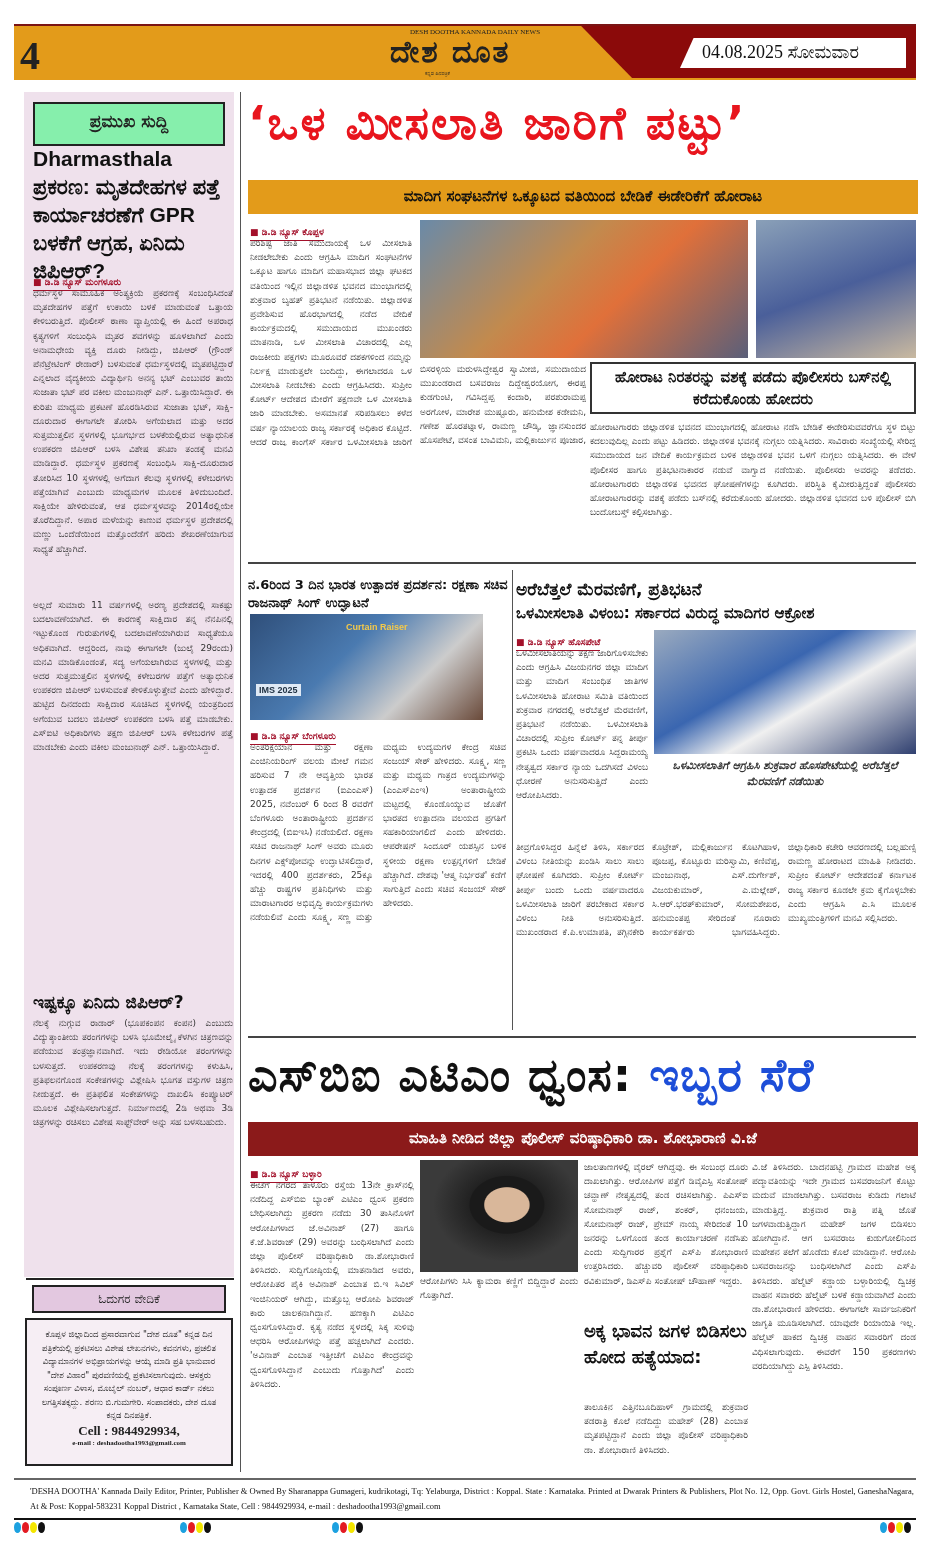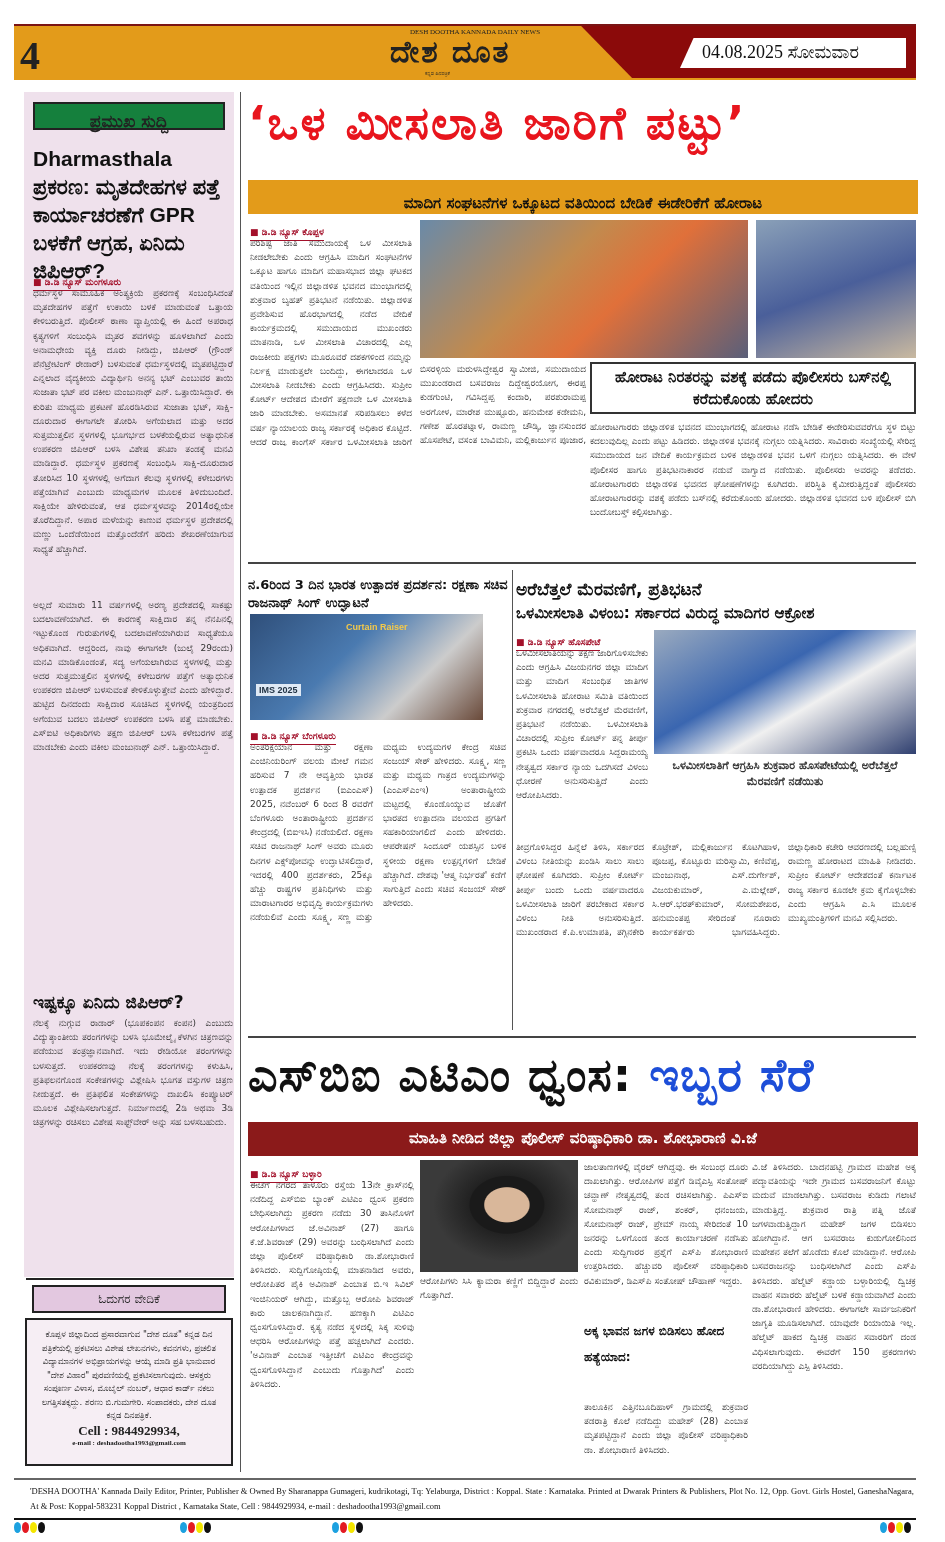--- a/index.html
+++ b/index.html
@@ -8,33 +8,33 @@
   
   .mast { left: 14px; top: 24px; width: 902px; height: 56px; background: #e39b1a; border-top: 2px solid #7a1414; }
   .mast-red { left: 552px; top: 26px; width: 364px; height: 52px; background: #8b0a0a; clip-path: polygon(8% 0,100% 0,100% 100%,22% 100%); }
   .pagenum { left: 20px; top: 32px; font: bold 40px "Liberation Serif", serif; color: #222; }
   .brand-en { left: 410px; top: 28px; font: 7px "Liberation Serif", serif; color: #222; }
   .brand { left: 390px; top: 34px; font: bold 30px "DejaVu Serif", serif; color: #222; letter-spacing: 2px; }
   .brand-sub { left: 425px; top: 70px; font: 5px "DejaVu Sans", sans-serif; color: #222; }
   .datebox { left: 680px; top: 38px; width: 226px; height: 30px; background: #fff; clip-path: polygon(6% 0,100% 0,100% 100%,0 100%); font: 18px "Liberation Serif", serif; padding: 4px 0 0 22px; color: #111; }
   
   .leftcol { left: 24px; top: 92px; width: 210px; height: 1185px; background: #efe1ec; }
-  .leftbox-head { left: 33px; top: 102px; width: 192px; height: 28px; border: 2px solid #222; background: #15803d; font: bold 17px "DejaVu Sans", sans-serif; text-align: center; padding-top: 7px; }
+  .leftbox-head { left: 33px; top: 102px; width: 192px; height: 44px; border: 2px solid #222; background: #86efac; font: bold 17px "DejaVu Sans", sans-serif; text-align: center; padding-top: 7px; }
   .lh1 { left: 33px; top: 145px; font: bold 21px "Liberation Sans", sans-serif; color: #111; width: 200px; line-height: 28px; }
   .byline { font: bold 9px "DejaVu Sans", sans-serif; color: #a3102a; border-bottom: 1px solid #a3102a; padding-bottom: 2px; display: inline-block; }
   .byline::before { content: "■ "; }
   .body-text { font: 9px/14.2px "DejaVu Sans", sans-serif; color: #333; text-align: justify; overflow: hidden; }
   .sub-h { font: bold 17px "DejaVu Sans", sans-serif; color: #111; }
   .readers-head { left: 32px; top: 1285px; width: 194px; height: 28px; border: 2px solid #222; background: #e3c8e0; font: 12px "DejaVu Sans", sans-serif; text-align: center; padding-top: 5px; }
   .readers-box { left: 25px; top: 1318px; width: 208px; height: 148px; border: 2px solid #222; background: #f6eef4; padding: 8px 6px; font: 8.5px/13.5px "DejaVu Sans", sans-serif; text-align: center; }
   .cell { font: bold 13px "Liberation Serif", serif; }
   .email { font: bold 7px "Liberation Serif", serif; }
   
   .h1 { left: 248px; top: 96px; width: 680px; font: bold 46px "DejaVu Sans", sans-serif; color: #e8151d; letter-spacing: 2px; white-space: nowrap; }
-  .subbar { left: 248px; top: 180px; width: 670px; height: 34px; background: #e39b1a; font: bold 15px "DejaVu Sans", sans-serif; text-align: center; padding-top: 14px; color: #111; }
+  .subbar { left: 248px; top: 180px; width: 670px; height: 34px; background: #e39b1a; font: bold 15px "DejaVu Sans", sans-serif; text-align: center; padding-top: 7px; color: #111; }
   .photo { background: linear-gradient(135deg,#6a8aa8,#c28a4e 40%,#e0703a 60%,#5a5f7a); }
   .photo2 { background: linear-gradient(160deg,#8aa0b8,#4a5f9a 50%,#c9b9a0); }
   .photo3 { background: linear-gradient(135deg,#2f4f7a,#4a7ab0 40%,#ccc 70%,#6a4a3a); }
   .photo4 { background: linear-gradient(150deg,#9aaabf,#3a66b0 40%,#f0f0f0 60%,#304070); }
   .photo5 { background: radial-gradient(ellipse at 55% 40%, #d9b79a 0 18%, #1a1a1a 19% 30%, #222 31%, #3a3a3a 60%), #333; }
   .boxhead { border: 2px solid #333; background: #fff; font: bold 15px "DejaVu Sans", sans-serif; text-align: center; line-height: 22px; color: #111; }
   .caption { font: 9px "DejaVu Sans", sans-serif; color: #333; }
   .hr { background: #444; height: 2px; }
   .vr { background: #555; width: 1px; }
   .h2 { font: bold 17px "DejaVu Sans", sans-serif; color: #111; text-align: left; line-height: 22px; }
@@ -94,36 +94,36 @@
 <div class="abs" style="left:250px;top:724px;"><span class="byline">ಡಿ.ಡಿ ನ್ಯೂಸ್ ಬೆಂಗಳೂರು</span></div>
 <div class="abs body-text" style="left:250px;top:740px;width:256px;height:285px;column-count:2;column-gap:10px;">ಅಂತರಿಕ್ಷಯಾನ ಮತ್ತು ರಕ್ಷಣಾ ಎಂಜಿನಿಯರಿಂಗ್ ವಲಯ ಮೇಲೆ ಗಮನ ಹರಿಸುವ 7 ನೇ ಆವೃತ್ತಿಯ ಭಾರತ ಉತ್ಪಾದಕ ಪ್ರದರ್ಶನ (ಐಎಂಎಸ್) 2025, ನವೆಂಬರ್ 6 ರಿಂದ 8 ರವರೆಗೆ ಬೆಂಗಳೂರು ಅಂತಾರಾಷ್ಟ್ರೀಯ ಪ್ರದರ್ಶನ ಕೇಂದ್ರದಲ್ಲಿ (ಬಿಐಇಸಿ) ನಡೆಯಲಿದೆ. ರಕ್ಷಣಾ ಸಚಿವ ರಾಜನಾಥ್ ಸಿಂಗ್ ಅವರು ಮೂರು ದಿನಗಳ ಎಕ್ಸ್‌ಪೋವನ್ನು ಉದ್ಘಾಟಿಸಲಿದ್ದಾರೆ, ಇದರಲ್ಲಿ 400 ಪ್ರದರ್ಶಕರು, 25ಕ್ಕೂ ಹೆಚ್ಚು ರಾಷ್ಟ್ರಗಳ ಪ್ರತಿನಿಧಿಗಳು ಮತ್ತು ಮಾರಾಟಗಾರರ ಅಭಿವೃದ್ಧಿ ಕಾರ್ಯಕ್ರಮಗಳು ನಡೆಯಲಿವೆ ಎಂದು ಸೂಕ್ಷ್ಮ, ಸಣ್ಣ ಮತ್ತು ಮಧ್ಯಮ ಉದ್ಯಮಗಳ ಕೇಂದ್ರ ಸಚಿವ ಸಂಜಯ್ ಸೇಠ್ ಹೇಳಿದರು. ಸೂಕ್ಷ್ಮ, ಸಣ್ಣ ಮತ್ತು ಮಧ್ಯಮ ಗಾತ್ರದ ಉದ್ಯಮಗಳನ್ನು (ಎಂಎಸ್‌ಎಂಇ) ಅಂತಾರಾಷ್ಟ್ರೀಯ ಮಟ್ಟದಲ್ಲಿ ಕೊಂಡೊಯ್ಯುವ ಜೊತೆಗೆ ಭಾರತದ ಉತ್ಪಾದನಾ ವಲಯದ ಪ್ರಗತಿಗೆ ಸಹಕಾರಿಯಾಗಲಿದೆ ಎಂದು ಹೇಳಿದರು. ಆಪರೇಷನ್ ಸಿಂದೂರ್ ಯಶಸ್ಸಿನ ಬಳಿಕ ಸ್ಥಳೀಯ ರಕ್ಷಣಾ ಉತ್ಪನ್ನಗಳಿಗೆ ಬೇಡಿಕೆ ಹೆಚ್ಚಾಗಿದೆ. ದೇಶವು 'ಆತ್ಮ ನಿರ್ಭರತೆ' ಕಡೆಗೆ ಸಾಗುತ್ತಿದೆ ಎಂದು ಸಚಿವ ಸಂಜಯ್ ಸೇಠ್ ಹೇಳಿದರು.</div>
 
 <div class="abs vr" style="left:512px;top:570px;height:460px;"></div>
 
 <div class="abs h2" style="left:516px;top:578px;width:400px;">ಅರೆಬೆತ್ತಲೆ ಮೆರವಣಿಗೆ, ಪ್ರತಿಭಟನೆ</div>
 <div class="abs h2" style="left:516px;top:602px;width:400px;font-size:15px;">ಒಳಮೀಸಲಾತಿ ವಿಳಂಬ: ಸರ್ಕಾರದ ವಿರುದ್ಧ ಮಾದಿಗರ ಆಕ್ರೋಶ</div>
 <div class="abs" style="left:516px;top:630px;"><span class="byline">ಡಿ.ಡಿ ನ್ಯೂಸ್ ಹೊಸಪೇಟೆ</span></div>
 <div class="abs body-text" style="left:516px;top:646px;width:132px;height:190px;">ಒಳಮೀಸಲಾತಿಯನ್ನು ತಕ್ಷಣ ಜಾರಿಗೊಳಿಸಬೇಕು ಎಂದು ಆಗ್ರಹಿಸಿ ವಿಜಯನಗರ ಜಿಲ್ಲಾ ಮಾದಿಗ ಮತ್ತು ಮಾದಿಗ ಸಂಬಂಧಿತ ಜಾತಿಗಳ ಒಳಮೀಸಲಾತಿ ಹೋರಾಟ ಸಮಿತಿ ವತಿಯಿಂದ ಶುಕ್ರವಾರ ನಗರದಲ್ಲಿ ಅರೆಬೆತ್ತಲೆ ಮೆರವಣಿಗೆ, ಪ್ರತಿಭಟನೆ ನಡೆಯಿತು. ಒಳಮೀಸಲಾತಿ ವಿಚಾರದಲ್ಲಿ ಸುಪ್ರೀಂ ಕೋರ್ಟ್ ತನ್ನ ತೀರ್ಪು ಪ್ರಕಟಿಸಿ ಒಂದು ವರ್ಷವಾದರೂ ಸಿದ್ದರಾಮಯ್ಯ ನೇತೃತ್ವದ ಸರ್ಕಾರ ನ್ಯಾಯ ಒದಗಿಸದೆ ವಿಳಂಬ ಧೋರಣೆ ಅನುಸರಿಸುತ್ತಿದೆ ಎಂದು ಆರೋಪಿಸಿದರು.</div>
 <div class="abs photo4" style="left:654px;top:630px;width:262px;height:124px;"></div>
-<div class="abs caption" style="left:654px;top:758px;width:262px;text-align:center;font-size:11px;line-height:16px;font-weight:bold;">ಒಳಮೀಸಲಾತಿಗೆ ಆಗ್ರಹಿಸಿ ಶುಕ್ರವಾರ ಹೊಸಪೇಟೆಯಲ್ಲಿ ಅರೆಬೆತ್ತಲೆ ಮೆರವಣಿಗೆ ನಡೆಯಿತು</div>
+<div class="abs caption" style="left:654px;top:758px;width:262px;text-align:center;font-size:11px;line-height:16px;font-weight:bold;font-style:italic;">ಒಳಮೀಸಲಾತಿಗೆ ಆಗ್ರಹಿಸಿ ಶುಕ್ರವಾರ ಹೊಸಪೇಟೆಯಲ್ಲಿ ಅರೆಬೆತ್ತಲೆ ಮೆರವಣಿಗೆ ನಡೆಯಿತು</div>
 <div class="abs body-text" style="left:516px;top:840px;width:400px;height:188px;column-count:3;column-gap:8px;">ತೀವ್ರಗೊಳಿಸಿದ್ದರ ಹಿನ್ನೆಲೆ ತಿಳಿಸಿ, ಸರ್ಕಾರದ ವಿಳಂಬ ನೀತಿಯನ್ನು ಖಂಡಿಸಿ ಸಾಲು ಸಾಲು ಘೋಷಣೆ ಕೂಗಿದರು. ಸುಪ್ರೀಂ ಕೋರ್ಟ್ ತೀರ್ಪು ಬಂದು ಒಂದು ವರ್ಷವಾದರೂ ಒಳಮೀಸಲಾತಿ ಜಾರಿಗೆ ತರಬೇಕಾದ ಸರ್ಕಾರ ವಿಳಂಬ ನೀತಿ ಅನುಸರಿಸುತ್ತಿದೆ. ಮುಖಂಡರಾದ ಕೆ.ಪಿ.ಉಮಾಪತಿ, ತಗ್ಗಿನಕೇರಿ ಕೊಟ್ರೇಶ್, ಮಲ್ಲಿಕಾರ್ಜುನ ಕೊಟಗಿಹಾಳ, ಪೂಜಪ್ಪ, ಕೊಟ್ಟೂರು ಮರಿಸ್ವಾಮಿ, ಕಣಿವೆಪ್ಪ, ಮಂಜುನಾಥ, ಎಸ್.ದುರ್ಗೇಶ್, ವಿಜಯಕುಮಾರ್, ಎ.ಮಲ್ಲೇಶ್, ಸಿ.ಆರ್.ಭರತ್‌ಕುಮಾರ್, ಸೋಮಶೇಖರ, ಹನುಮಂತಪ್ಪ ಸೇರಿದಂತೆ ನೂರಾರು ಕಾರ್ಯಕರ್ತರು ಭಾಗವಹಿಸಿದ್ದರು. ಜಿಲ್ಲಾಧಿಕಾರಿ ಕಚೇರಿ ಆವರಣದಲ್ಲಿ ಬಲ್ಲಹುಣ್ಸಿ ರಾಮಣ್ಣ ಹೋರಾಟದ ಮಾಹಿತಿ ನೀಡಿದರು. ಸುಪ್ರೀಂ ಕೋರ್ಟ್ ಆದೇಶದಂತೆ ಕರ್ನಾಟಕ ರಾಜ್ಯ ಸರ್ಕಾರ ಕೂಡಲೇ ಕ್ರಮ ಕೈಗೊಳ್ಳಬೇಕು ಎಂದು ಆಗ್ರಹಿಸಿ ಎ.ಸಿ ಮೂಲಕ ಮುಖ್ಯಮಂತ್ರಿಗಳಿಗೆ ಮನವಿ ಸಲ್ಲಿಸಿದರು.</div>
 
 <div class="abs hr" style="left:248px;top:1036px;width:668px;"></div>
 
 <div class="abs h1b">
   <span>ಎಸ್‌ಬಿಐ ಎಟಿಎಂ ಧ್ವಂಸ:</span>
   <span class="red">ಇಬ್ಬರ ಸೆರೆ</span>
 </div>
 <div class="abs subbar2">ಮಾಹಿತಿ ನೀಡಿದ ಜಿಲ್ಲಾ ಪೊಲೀಸ್ ವರಿಷ್ಠಾಧಿಕಾರಿ ಡಾ. ಶೋಭಾರಾಣಿ ವಿ.ಜೆ</div>
 <div class="abs" style="left:250px;top:1162px;"><span class="byline">ಡಿ.ಡಿ ನ್ಯೂಸ್ ಬಳ್ಳಾರಿ</span></div>
 <div class="abs body-text" style="left:250px;top:1178px;width:164px;height:296px;">ಈಚೆಗೆ ನಗರದ ತಾಳೂರು ರಸ್ತೆಯ 13ನೇ ಕ್ರಾಸ್‌ನಲ್ಲಿ ನಡೆದಿದ್ದ ಎಸ್‌ಬಿಐ ಬ್ಯಾಂಕ್ ಎಟಿಎಂ ಧ್ವಂಸ ಪ್ರಕರಣ ಬೇಧಿಸಲಾಗಿದ್ದು ಪ್ರಕರಣ ನಡೆದು 30 ತಾಸಿನೊಳಗೆ ಆರೋಪಿಗಳಾದ ಜೆ.ಅವಿನಾಶ್ (27) ಹಾಗೂ ಕೆ.ಜೆ.ಶಿವರಾಜ್ (29) ಅವರನ್ನು ಬಂಧಿಸಲಾಗಿದೆ ಎಂದು ಜಿಲ್ಲಾ ಪೊಲೀಸ್ ವರಿಷ್ಠಾಧಿಕಾರಿ ಡಾ.ಶೋಭಾರಾಣಿ ತಿಳಿಸಿದರು. ಸುದ್ದಿಗೋಷ್ಠಿಯಲ್ಲಿ ಮಾತನಾಡಿದ ಅವರು, ಆರೋಪಿತರ ಪೈಕಿ ಅವಿನಾಶ್ ಎಂಬಾತ ಬಿ.ಇ ಸಿವಿಲ್ ಇಂಜಿನಿಯರ್ ಆಗಿದ್ದು, ಮತ್ತೊಬ್ಬ ಆರೋಪಿ ಶಿವರಾಜ್ ಕಾರು ಚಾಲಕನಾಗಿದ್ದಾನೆ. ಹಣಕ್ಕಾಗಿ ಎಟಿಎಂ ಧ್ವಂಸಗೊಳಿಸಿದ್ದಾರೆ. ಕೃತ್ಯ ನಡೆದ ಸ್ಥಳದಲ್ಲಿ ಸಿಕ್ಕ ಸುಳಿವು ಆಧರಿಸಿ ಆರೋಪಿಗಳನ್ನು ಪತ್ತೆ ಹಚ್ಚಲಾಗಿದೆ ಎಂದರು. 'ಅವಿನಾಶ್ ಎಂಬಾತ ಇತ್ತೀಚೆಗೆ ಎಟಿಎಂ ಕೇಂದ್ರವನ್ನು ಧ್ವಂಸಗೊಳಿಸಿದ್ದಾನೆ ಎಂಬುದು ಗೊತ್ತಾಗಿದೆ' ಎಂದು ತಿಳಿಸಿದರು.</div>
 <div class="abs photo5" style="left:420px;top:1160px;width:158px;height:112px;"></div>
 <div class="abs body-text" style="left:420px;top:1274px;width:158px;height:200px;">ಆರೋಪಿಗಳು ಸಿಸಿ ಕ್ಯಾಮರಾ ಕಣ್ಣಿಗೆ ಬಿದ್ದಿದ್ದಾರೆ ಎಂದು ಗೊತ್ತಾಗಿದೆ.</div>
 <div class="abs body-text" style="left:584px;top:1160px;width:164px;height:156px;">ಜಾಲತಾಣಗಳಲ್ಲಿ ವೈರಲ್ ಆಗಿದ್ದವು. ಈ ಸಂಬಂಧ ದೂರು ದಾಖಲಾಗಿತ್ತು. ಆರೋಪಿಗಳ ಪತ್ತೆಗೆ ಡಿವೈಎಸ್ಪಿ ಸಂತೋಷ್ ಚವ್ಹಾಣ್ ನೇತೃತ್ವದಲ್ಲಿ ತಂಡ ರಚಿಸಲಾಗಿತ್ತು. ಪಿಎಸ್ಐ ಸೋಮನಾಥ್ ರಾಜ್, ಶಂಕರ್, ಧನಂಜಯ, ಸೋಮನಾಥ್ ರಾಜ್, ಪ್ರೇಮ್ ನಾಯ್ಕ ಸೇರಿದಂತೆ 10 ಜನರನ್ನು ಒಳಗೊಂಡ ತಂಡ ಕಾರ್ಯಾಚರಣೆ ನಡೆಸಿತು ಎಂದು ಸುದ್ದಿಗಾರರ ಪ್ರಶ್ನೆಗೆ ಎಸ್‌ಪಿ ಶೋಭಾರಾಣಿ ಉತ್ತರಿಸಿದರು. ಹೆಚ್ಚುವರಿ ಪೊಲೀಸ್ ವರಿಷ್ಠಾಧಿಕಾರಿ ರವಿಕುಮಾರ್, ಡಿಎಸ್‌ಪಿ ಸಂತೋಷ್ ಚೌಹಾಣ್ ಇದ್ದರು.</div>
-<div class="abs sub-h" style="left:584px;top:1318px;width:164px;font-size:12px;line-height:26px;">ಅಕ್ಕ ಭಾವನ ಜಗಳ ಬಿಡಿಸಲು ಹೋದ ಹತ್ಯೆಯಾದ:</div>
+<div class="abs sub-h" style="left:584px;top:1318px;width:164px;font-size:18px;line-height:26px;">ಅಕ್ಕ ಭಾವನ ಜಗಳ ಬಿಡಿಸಲು ಹೋದ ಹತ್ಯೆಯಾದ:</div>
 <div class="abs body-text" style="left:584px;top:1400px;width:164px;height:74px;">ತಾಲೂಕಿನ ಎತ್ತಿನಬೂದಿಹಾಳ್ ಗ್ರಾಮದಲ್ಲಿ ಶುಕ್ರವಾರ ತಡರಾತ್ರಿ ಕೊಲೆ ನಡೆದಿದ್ದು ಮಹೇಶ್ (28) ಎಂಬಾತ ಮೃತಪಟ್ಟಿದ್ದಾನೆ ಎಂದು ಜಿಲ್ಲಾ ಪೊಲೀಸ್ ವರಿಷ್ಠಾಧಿಕಾರಿ ಡಾ. ಶೋಭಾರಾಣಿ ತಿಳಿಸಿದರು.</div>
 <div class="abs body-text" style="left:752px;top:1160px;width:164px;height:314px;">ವಿ.ಜೆ ತಿಳಿಸಿದರು. ಬಾದನಹಟ್ಟಿ ಗ್ರಾಮದ ಮಹೇಶ ಅಕ್ಕ ಪದ್ಮಾವತಿಯನ್ನು ಇದೇ ಗ್ರಾಮದ ಬಸವರಾಜನಿಗೆ ಕೊಟ್ಟು ಮದುವೆ ಮಾಡಲಾಗಿತ್ತು. ಬಸವರಾಜ ಕುಡಿದು ಗಲಾಟೆ ಮಾಡುತ್ತಿದ್ದ. ಶುಕ್ರವಾರ ರಾತ್ರಿ ಪತ್ನಿ ಜೊತೆ ಜಗಳವಾಡುತ್ತಿದ್ದಾಗ ಮಹೇಶ್ ಜಗಳ ಬಿಡಿಸಲು ಹೋಗಿದ್ದಾನೆ. ಆಗ ಬಸವರಾಜ ಕುಡುಗೋಲಿನಿಂದ ಮಹೇಶನ ತಲೆಗೆ ಹೊಡೆದು ಕೊಲೆ ಮಾಡಿದ್ದಾನೆ. ಆರೋಪಿ ಬಸವರಾಜನನ್ನು ಬಂಧಿಸಲಾಗಿದೆ ಎಂದು ಎಸ್‌ಪಿ ತಿಳಿಸಿದರು. ಹೆಲ್ಮೆಟ್ ಕಡ್ಡಾಯ ಬಳ್ಳಾರಿಯಲ್ಲಿ ದ್ವಿಚಕ್ರ ವಾಹನ ಸವಾರರು ಹೆಲ್ಮೆಟ್ ಬಳಕೆ ಕಡ್ಡಾಯವಾಗಿದೆ ಎಂದು ಡಾ.ಶೋಭಾರಾಣಿ ಹೇಳಿದರು. ಈಗಾಗಲೇ ಸಾರ್ವಜನಿಕರಿಗೆ ಜಾಗೃತಿ ಮೂಡಿಸಲಾಗಿದೆ. ಯಾವುದೇ ರಿಯಾಯಿತಿ ಇಲ್ಲ. ಹೆಲ್ಮೆಟ್ ಹಾಕದ ದ್ವಿಚಕ್ರ ವಾಹನ ಸವಾರರಿಗೆ ದಂಡ ವಿಧಿಸಲಾಗುವುದು. ಈವರೆಗೆ 150 ಪ್ರಕರಣಗಳು ವರದಿಯಾಗಿದ್ದು ಎಸ್ಪಿ ತಿಳಿಸಿದರು.</div>
 
 <div class="abs" style="left:14px;top:1478px;width:902px;height:2px;background:#666;"></div>
 <div class="abs footer">'DESHA DOOTHA' Kannada Daily Editor, Printer, Publisher &amp; Owned By Sharanappa Gumageri, kudrikotagi, Tq: Yelaburga, District : Koppal. State : Karnataka. Printed at Dwarak Printers &amp; Publishers, Plot No. 12, Opp. Govt. Girls Hostel, GaneshaNagara, At &amp; Post: Koppal-583231 Koppal District , Karnataka State, Cell : 9844929934, e-mail : deshadootha1993@gmail.com</div>
 <div class="abs foot-line"></div>
 <div class="abs dots" style="left:14px;">
   <span class="dot" style="background: rgb(28, 161, 224);"></span>
     <span class="dot" style="background: rgb(227, 27, 35);"></span>
     <span class="dot" style="background: rgb(244, 230, 0);"></span>

